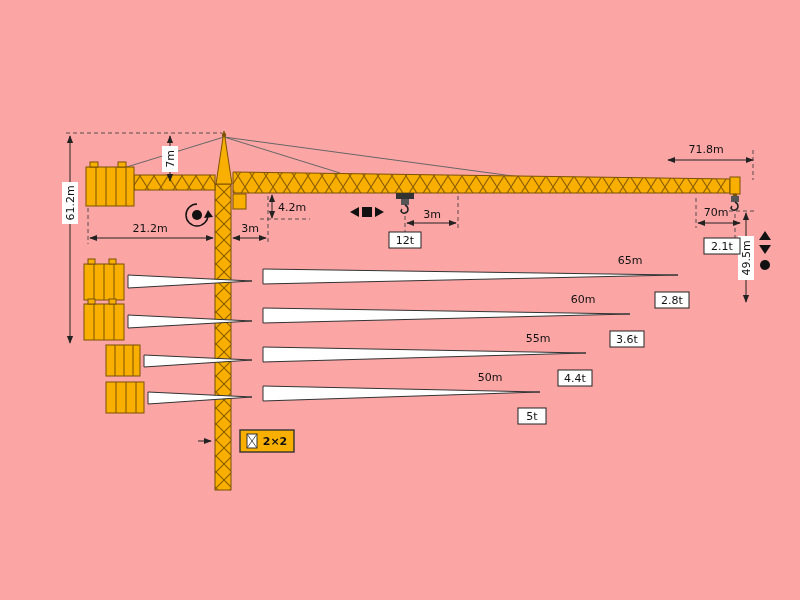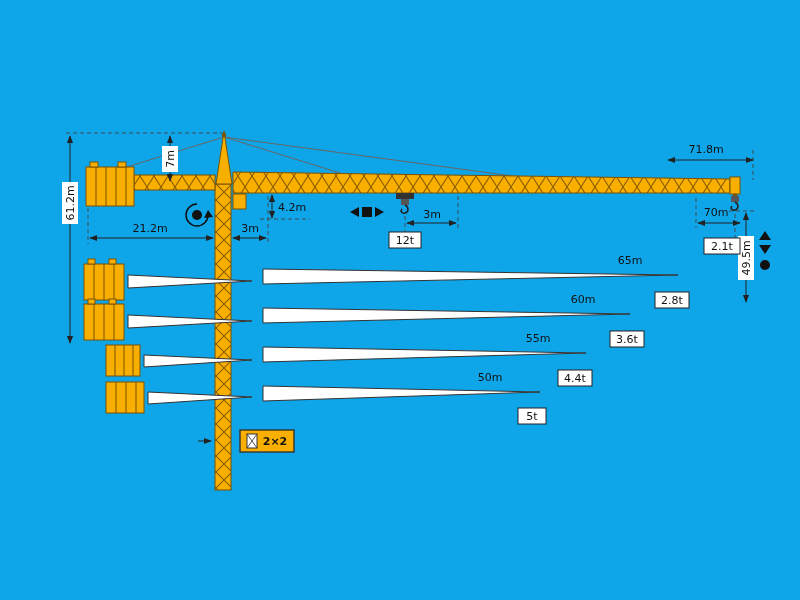--- a/index.html
+++ b/index.html
@@ -1,16 +1,16 @@
 <!DOCTYPE html>
 <html><head>
 <meta charset="utf-8">
 <style>
   html,body{margin:0;padding:0;background:#ffffff;}
-  .stage{position:relative;width:800px;height:600px;background:#0ea5e9;overflow:hidden;
+  .stage{position:relative;width:800px;height:600px;background:#fca5a5;overflow:hidden;
          font-family:"DejaVu Sans", sans-serif;}
   svg text{font-family:"DejaVu Sans", sans-serif;font-size:11px;fill:#111;}
   svg .dim{stroke:#222;stroke-width:1;fill:none;}
   svg .dash{stroke:#444;stroke-width:0.9;stroke-dasharray:4 3;fill:none;}
   svg .crane{fill:#F9AF00;stroke:#7B5200;stroke-width:1;}
   svg .wedge{fill:#ffffff;stroke:#333;stroke-width:1;}
   svg .badge{fill:#ffffff;stroke:#222;stroke-width:1;}
   svg .ink{fill:#111;}
 </style>
 </head>

